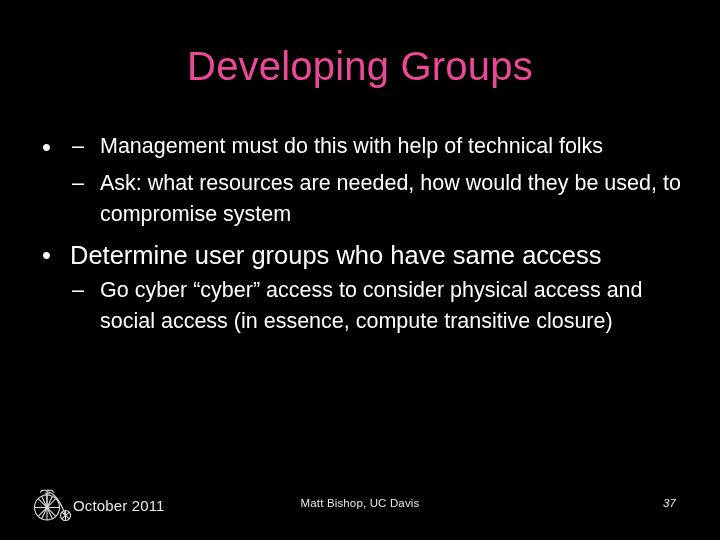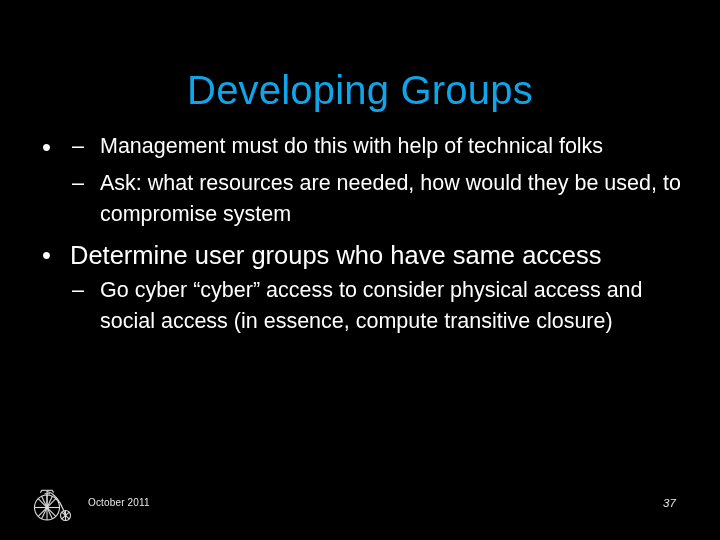--- a/index.html
+++ b/index.html
@@ -25,24 +25,23 @@
   
   .slide-title {
     position: absolute;
     left: 0;
     top: 42px;
     width: 720px;
     text-align: center;
     font-size: 40px;
     line-height: 48px;
     font-weight: 400;
-    color: #0ea5e9;
+    color: #ec4899;
     letter-spacing: 0.2px;
     white-space: nowrap;
-    margin-top: 24px;
   }
 
   
   .body {
     position: absolute;
     left: 36px;
     top: 128px;
     width: 648px;
   }
 
@@ -113,23 +112,23 @@
   }
   .footer-logo {
     position: absolute;
     left: 30px;
     top: -2px;
     width: 46px;
     height: 44px;
   }
   .footer-date {
     position: absolute;
-    left: 88px;
+    left: 73px;
     top: 13px;
-    font-size: 10px;
+    font-size: 15px;
     color: #e8e8e8;
     letter-spacing: 0.15px;
   }
   .footer-center {
     position: absolute;
     left: 0;
     top: 13px;
     width: 720px;
     text-align: center;
     font-size: 11.5px;
@@ -215,18 +214,19 @@
           <path d="M11.8 8.3 L10.4 10.6"></path>
           <path d="M22.2 8.3 L23.6 10.6"></path>
 
           <path d="M14.6 11.8 L20.0 11.8"></path>
         </g>
       </svg>
     </span>
 
     <span class="footer-date">October 2011</span>
 
+    <span class="footer-center">Matt Bishop, UC Davis</span>
 
     <span class="footer-page">37</span>
 
   </div>
 
 </div>
 
 </body></html>

